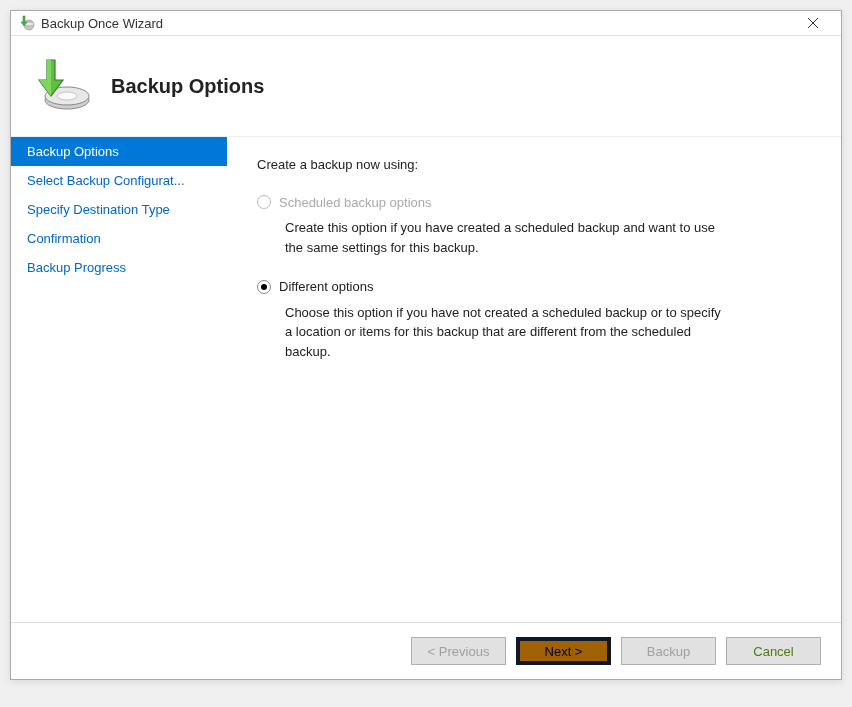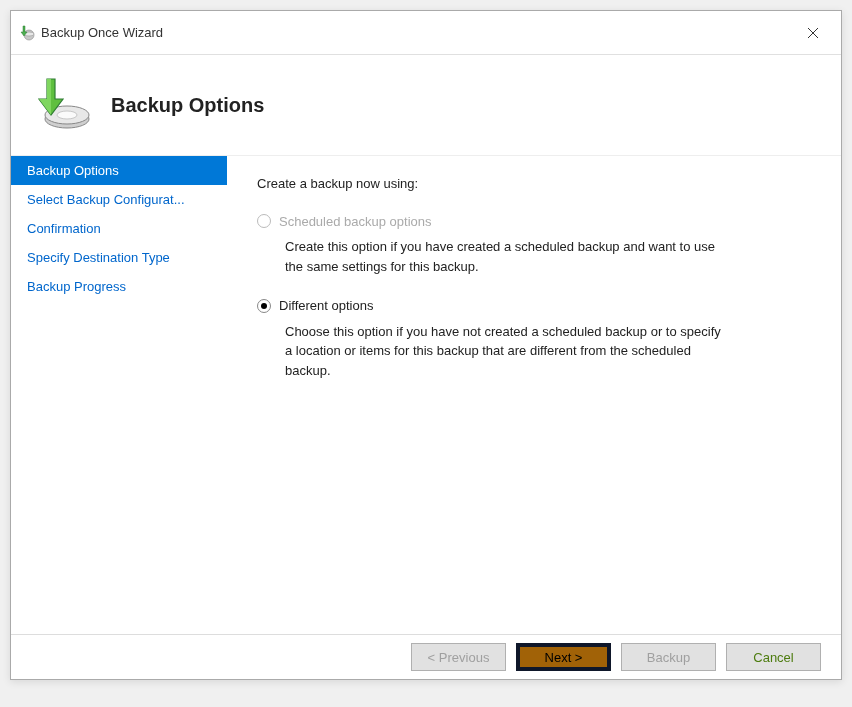--- a/index.html
+++ b/index.html
@@ -15,21 +15,21 @@
     .window {
       width: 836px;
       height: 670px;
       background: #fff;
       border: 1px solid #aaa;
       display: flex;
       flex-direction: column;
       box-shadow: 0 2px 8px rgba(0,0,0,0.1);
     }
     .titlebar {
-      height: 44px;
+      height: 25px;
       display: flex;
       align-items: center;
       padding: 0 8px;
       border-bottom: 1px solid #e0e0e0;
     }
     .titlebar-icon {
       width: 16px; height: 16px;
       margin-right: 6px;
       position: relative;
     }
@@ -106,21 +106,21 @@
     }
     .option-label.disabled { color: #aaa; }
     .option-desc {
       margin-left: 28px;
       color: #222;
       max-width: 440px;
     }
     .continue-text { margin-top: 8px; }
     .footer {
       border-top: 1px solid #ddd;
-      padding: 8px 20px;
+      padding: 14px 20px;
       display: flex;
       justify-content: flex-end;
       gap: 10px;
     }
     .btn {
       min-width: 95px;
       height: 28px;
       border: 1px solid #b0b0b0;
       background: #e1e1e1;
       color: #4d7c0f;
@@ -173,24 +173,24 @@
 
   <div class="body">
     <div class="sidebar">
       <div class="sidebar-item active">
         <span>Backup Options</span>
       </div>
       <div class="sidebar-item">
         <span>Select Backup Configurat...</span>
       </div>
       <div class="sidebar-item">
+        <span>Specify Destination Type</span>
+      </div>
+      <div class="sidebar-item">
         <span>Confirmation</span>
-      </div>
-      <div class="sidebar-item">
-        <span>Specify Destination Type</span>
       </div>
       <div class="sidebar-item">
         <span>Backup Progress</span>
       </div>
     </div>
 
     <div class="content">
       <div class="lead">Create a backup now using:</div>
 
       <div class="option-group">

